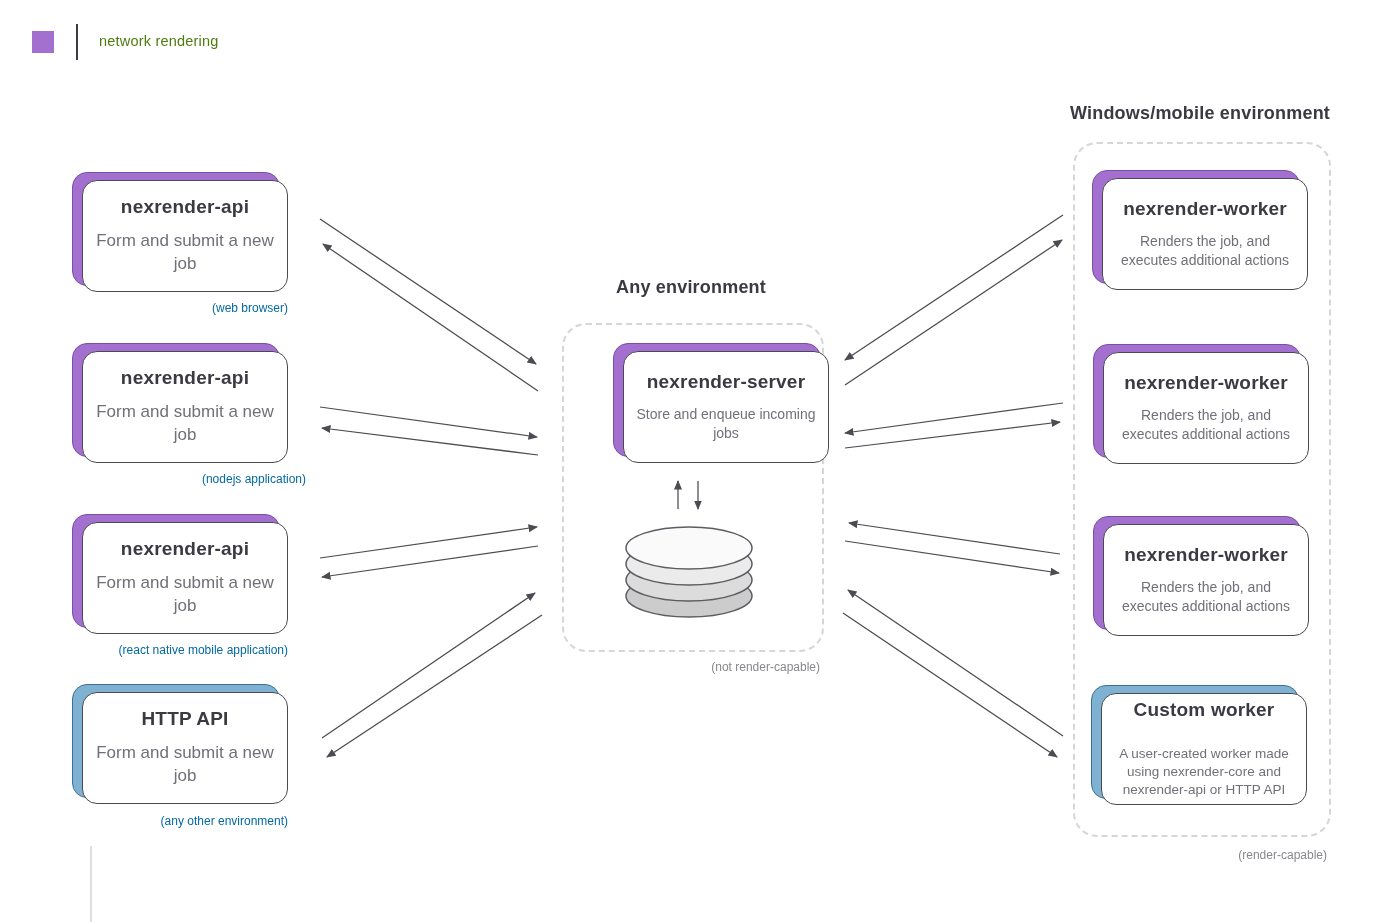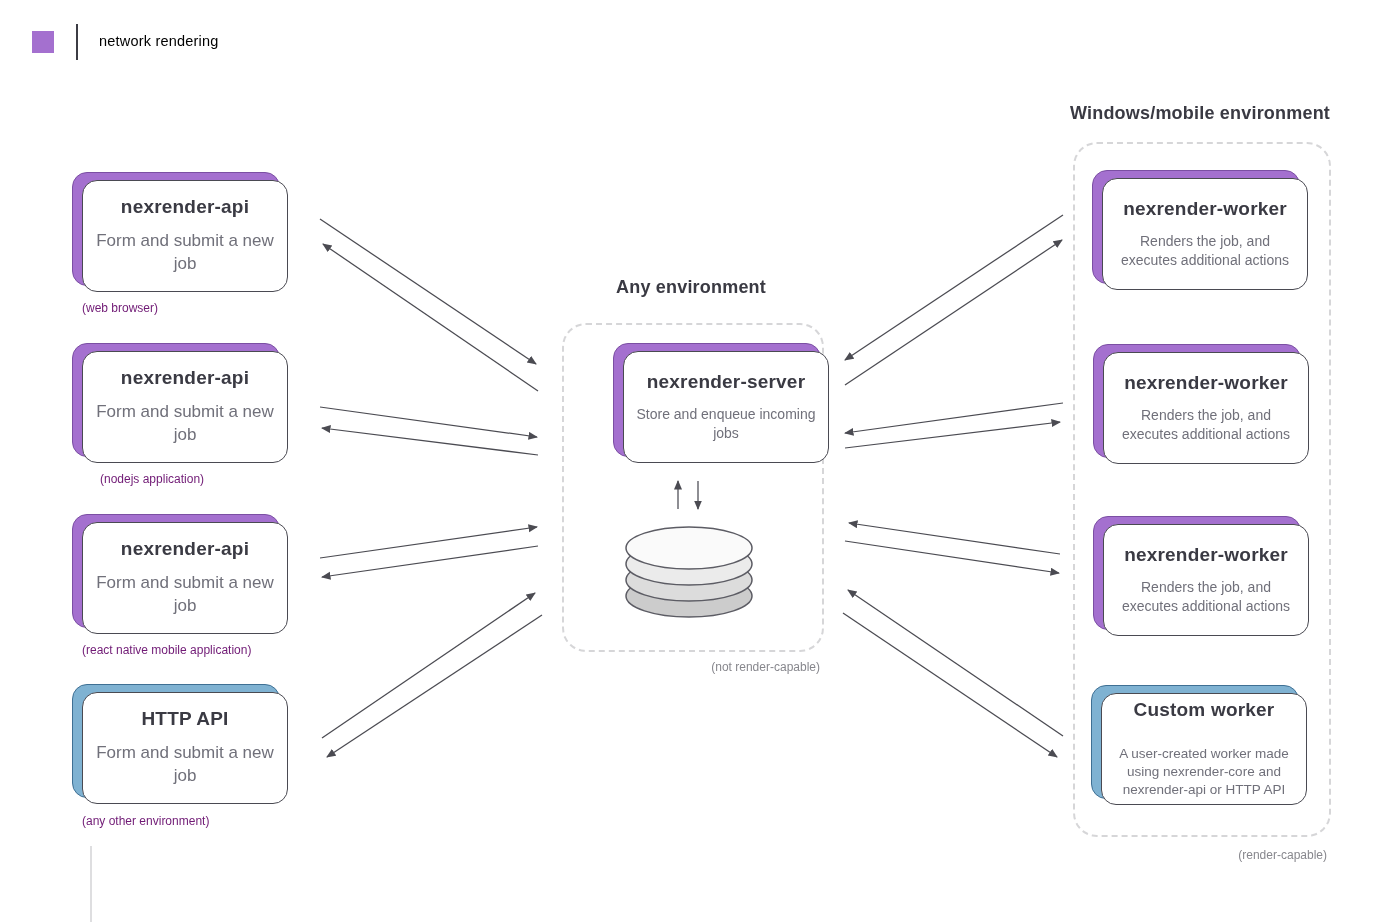--- a/index.html
+++ b/index.html
@@ -7,21 +7,21 @@
     width:1400px;height:922px;position:relative;overflow:hidden;
     font-family:"Liberation Sans", sans-serif;
     -webkit-font-smoothing:antialiased;
   }
   .diagram{position:absolute;inset:0;}
 
   
   .brand{position:absolute;left:0;top:0;height:84px;width:100%;}
   .brand-square{position:absolute;left:32px;top:31px;width:22px;height:22px;background:#a470cf;}
   .brand-divider{position:absolute;left:76px;top:24px;width:2px;height:36px;background:#3c3c44;}
-  .brand-title{position:absolute;left:99px;top:33px;font-size:14.5px;color:#000000;letter-spacing:.2px;}
+  .brand-title{position:absolute;left:99px;top:33px;font-size:14.5px;color:#4d7c0f;letter-spacing:.2px;}
 
   
   .env-box{position:absolute;border:2px dashed #d6d6d8;border-radius:24px;background:transparent;}
   .env-center{left:562px;top:323px;width:258px;height:325px;}
   .env-right{left:1073px;top:142px;width:254px;height:691px;}
   .env-label{position:absolute;font-size:18px;font-weight:bold;color:#3a3a43;text-align:center;letter-spacing:.2px;}
   .env-label-center{left:562px;top:277px;width:258px;}
   .env-label-right{left:1063px;top:103px;width:274px;}
   .env-caption{position:absolute;font-size:12px;color:#87878d;text-align:right;}
   .env-caption-center{left:562px;top:660px;width:258px;}
@@ -36,21 +36,21 @@
     position:absolute;left:0;top:0;width:206px;height:112px;border-radius:15px;
     background:#ffffff;border:1.5px solid #4a4a52;box-sizing:border-box;
     display:flex;flex-direction:column;align-items:center;justify-content:center;gap:12px;
     text-align:center;
   }
   .node-title{font-size:19px;font-weight:bold;color:#3a3a43;letter-spacing:.2px;}
   .node-subtitle{font-size:17px;color:#70707a;line-height:1.35;max-width:182px;}
   .node.small-sub .node-subtitle{font-size:14px;max-width:182px;}
   .node.tiny-sub .front{gap:24px;}
   .node.tiny-sub .node-subtitle{font-size:13.5px;max-width:186px;}
-  .node-caption{position:absolute;width:206px;text-align:left;font-size:12px;color:#701a75;z-index:3;}
+  .node-caption{position:absolute;width:206px;text-align:right;font-size:12px;color:#0369a1;z-index:3;}
 
   
   .n-left1{left:82px;top:180px;} .c-left1{left:82px;top:301px;}
   .n-left2{left:82px;top:351px;} .c-left2{left:100px;top:472px;}
   .n-left3{left:82px;top:522px;} .c-left3{left:82px;top:643px;}
   .n-left4{left:82px;top:692px;} .c-left4{left:82px;top:814px;}
   
   .n-server{left:623px;top:351px;}
   .n-server .node-subtitle{max-width:160px;}
   

